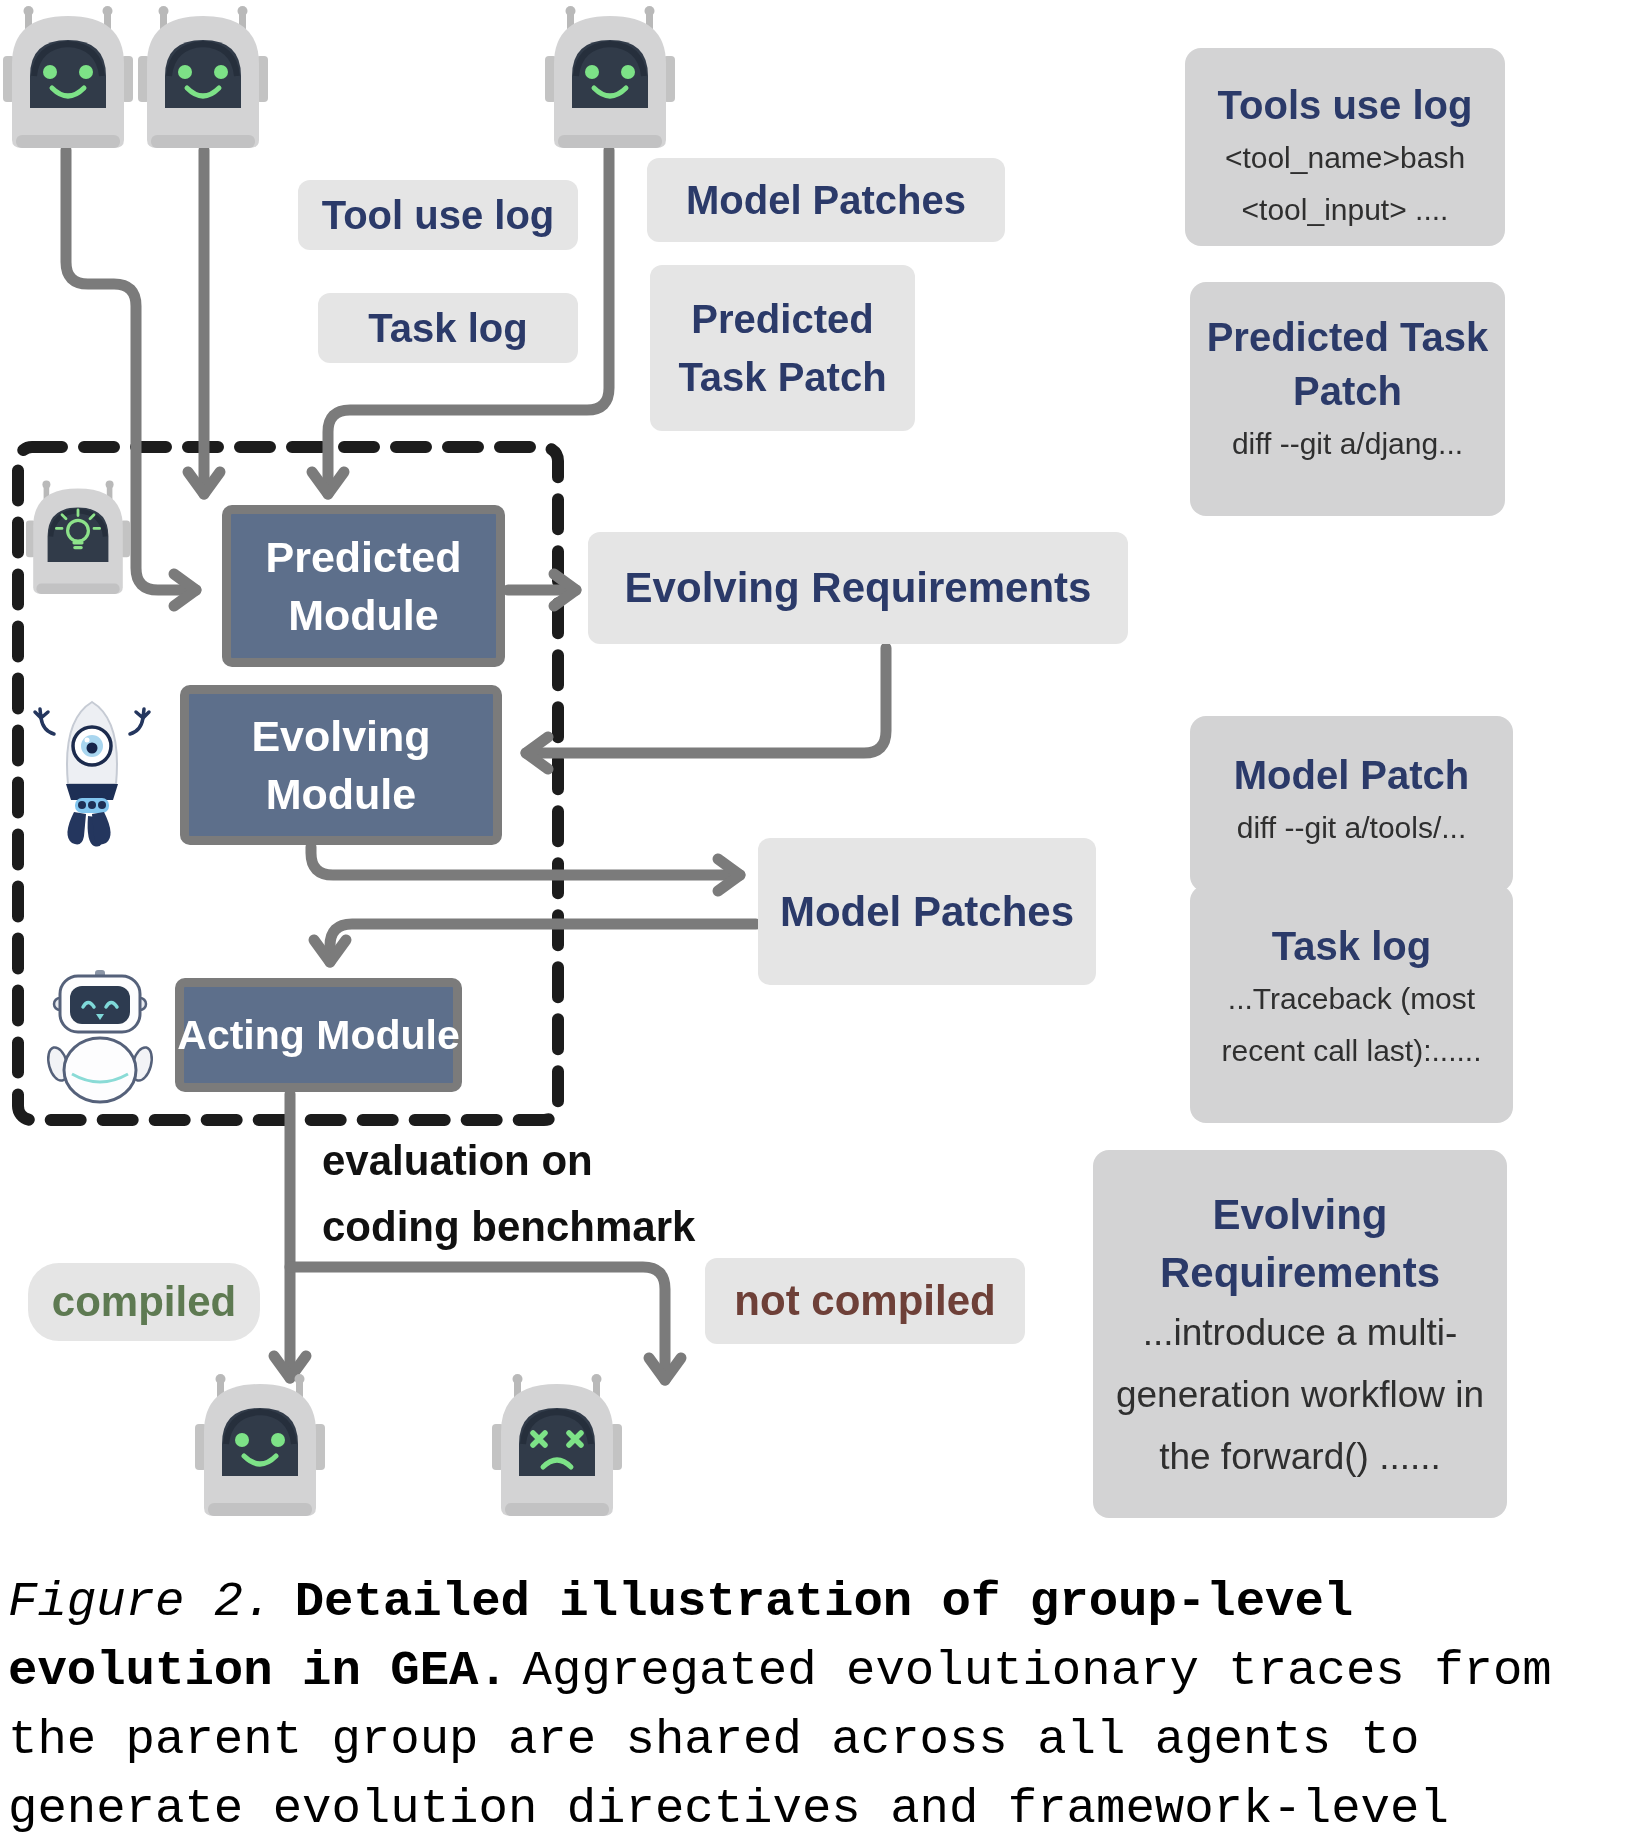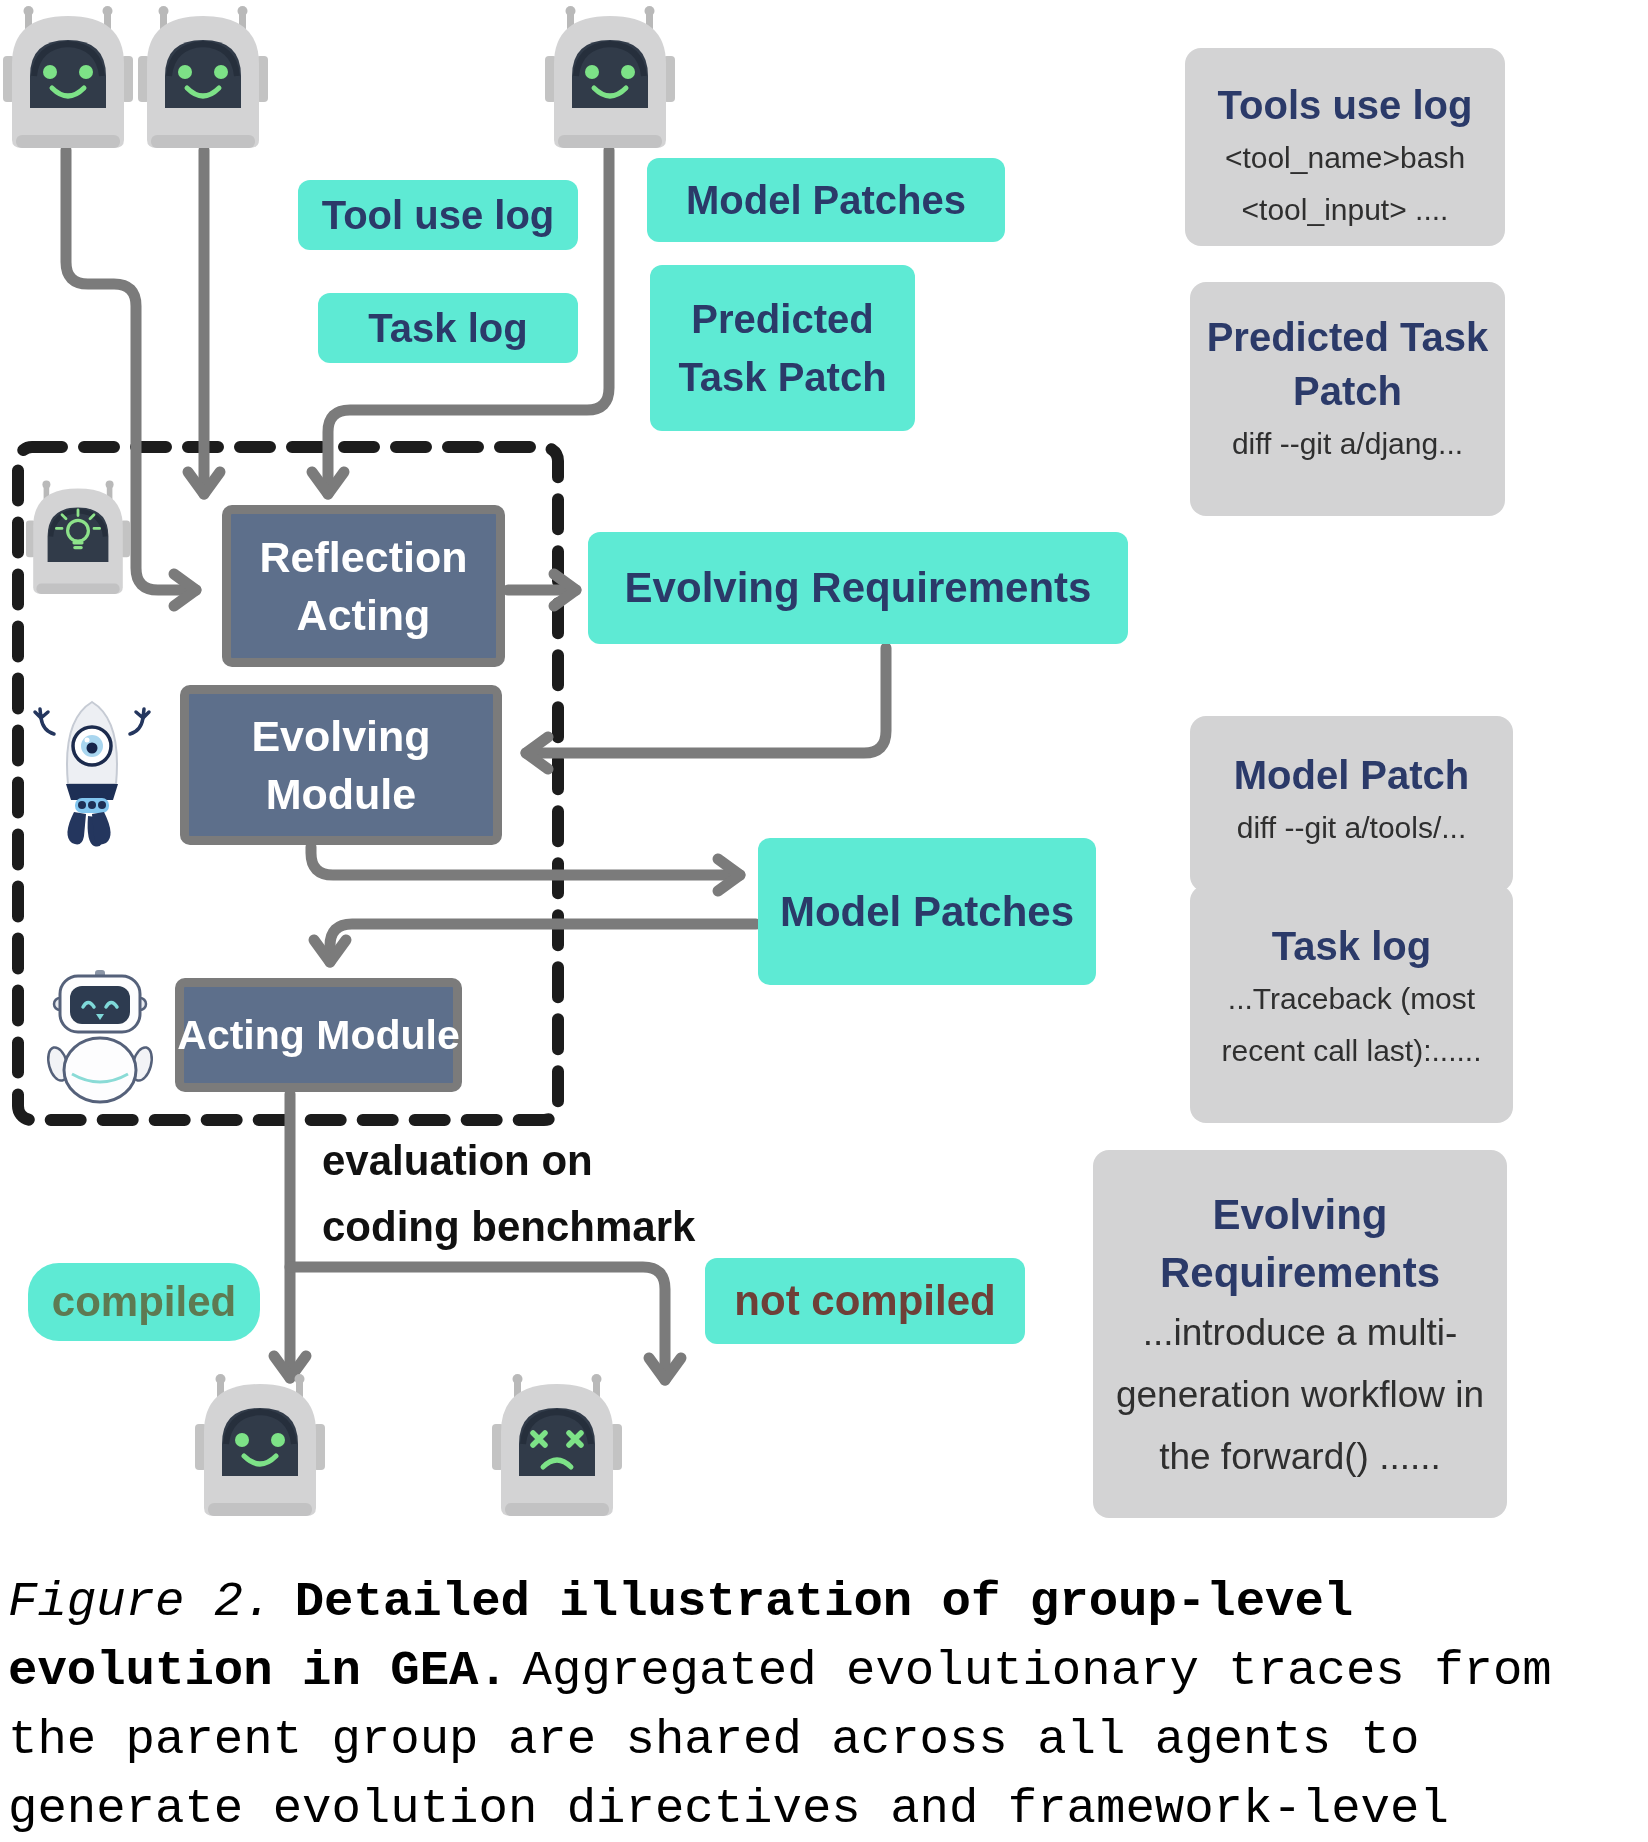--- a/index.html
+++ b/index.html
@@ -1,20 +1,20 @@
 <!DOCTYPE html>
 <html><head>
 <meta charset="utf-8">
 <style>
   html,body{margin:0;padding:0;background:#ffffff;}
   .stage{position:relative;width:1648px;height:1842px;background:#ffffff;overflow:hidden;
          font-family:"Liberation Sans",sans-serif;}
   .layer{position:absolute;left:0;top:0;}
   .abs{position:absolute;box-sizing:border-box;}
-  .glabel{background:#5eead4;border-radius:12px;color:#2b3a69;font-weight:700;
+  .glabel{background:#e5e5e5;border-radius:12px;color:#2b3a69;font-weight:700;
           display:flex;align-items:center;justify-content:center;text-align:center;}
   .module{background:#5d6f8b;border:9px solid #7b7b7b;border-radius:10px;color:#ffffff;
           font-weight:700;display:flex;align-items:center;justify-content:center;
           text-align:center;line-height:58px;}
   .panel{background:#d3d3d4;border-radius:16px;text-align:center;}
   .panel .ptitle{color:#2b3a69;font-weight:700;font-size:40px;line-height:54px;padding:0 14px;}
   .panel .pline{color:#2f2f2f;font-size:30px;line-height:52px;white-space:nowrap;}
   .panel-lg .ptitle{font-size:42px;line-height:58px;}
   .panel-lg .pline{font-size:37px;line-height:62px;}
   .evaltext{color:#111111;font-weight:700;font-size:42px;line-height:66px;}
@@ -158,21 +158,21 @@
     <span>Predicted Task Patch</span>
   </div>
   <div class="abs glabel" style="left:588px;top:532px;width:540px;height:112px;font-size:42px;">
     <span>Evolving Requirements</span>
   </div>
   <div class="abs glabel" style="left:758px;top:838px;width:338px;height:147px;font-size:42px;">
     <span>Model Patches</span>
   </div>
 
   <div class="abs module" style="left:222px;top:505px;width:283px;height:162px;font-size:43px;">
-    <span>Reflection Acting</span>
+    <span>Predicted Module</span>
   </div>
   <div class="abs module" style="left:180px;top:685px;width:322px;height:160px;font-size:43px;">
     <span style="max-width:210px;">Evolving Module</span>
   </div>
   <div class="abs module" style="left:175px;top:978px;width:287px;height:114px;font-size:41px;white-space:nowrap;">
     <span>Acting Module</span>
   </div>
 
   <div class="abs evaltext" style="left:322px;top:1128px;">
     <div>evaluation on</div>

